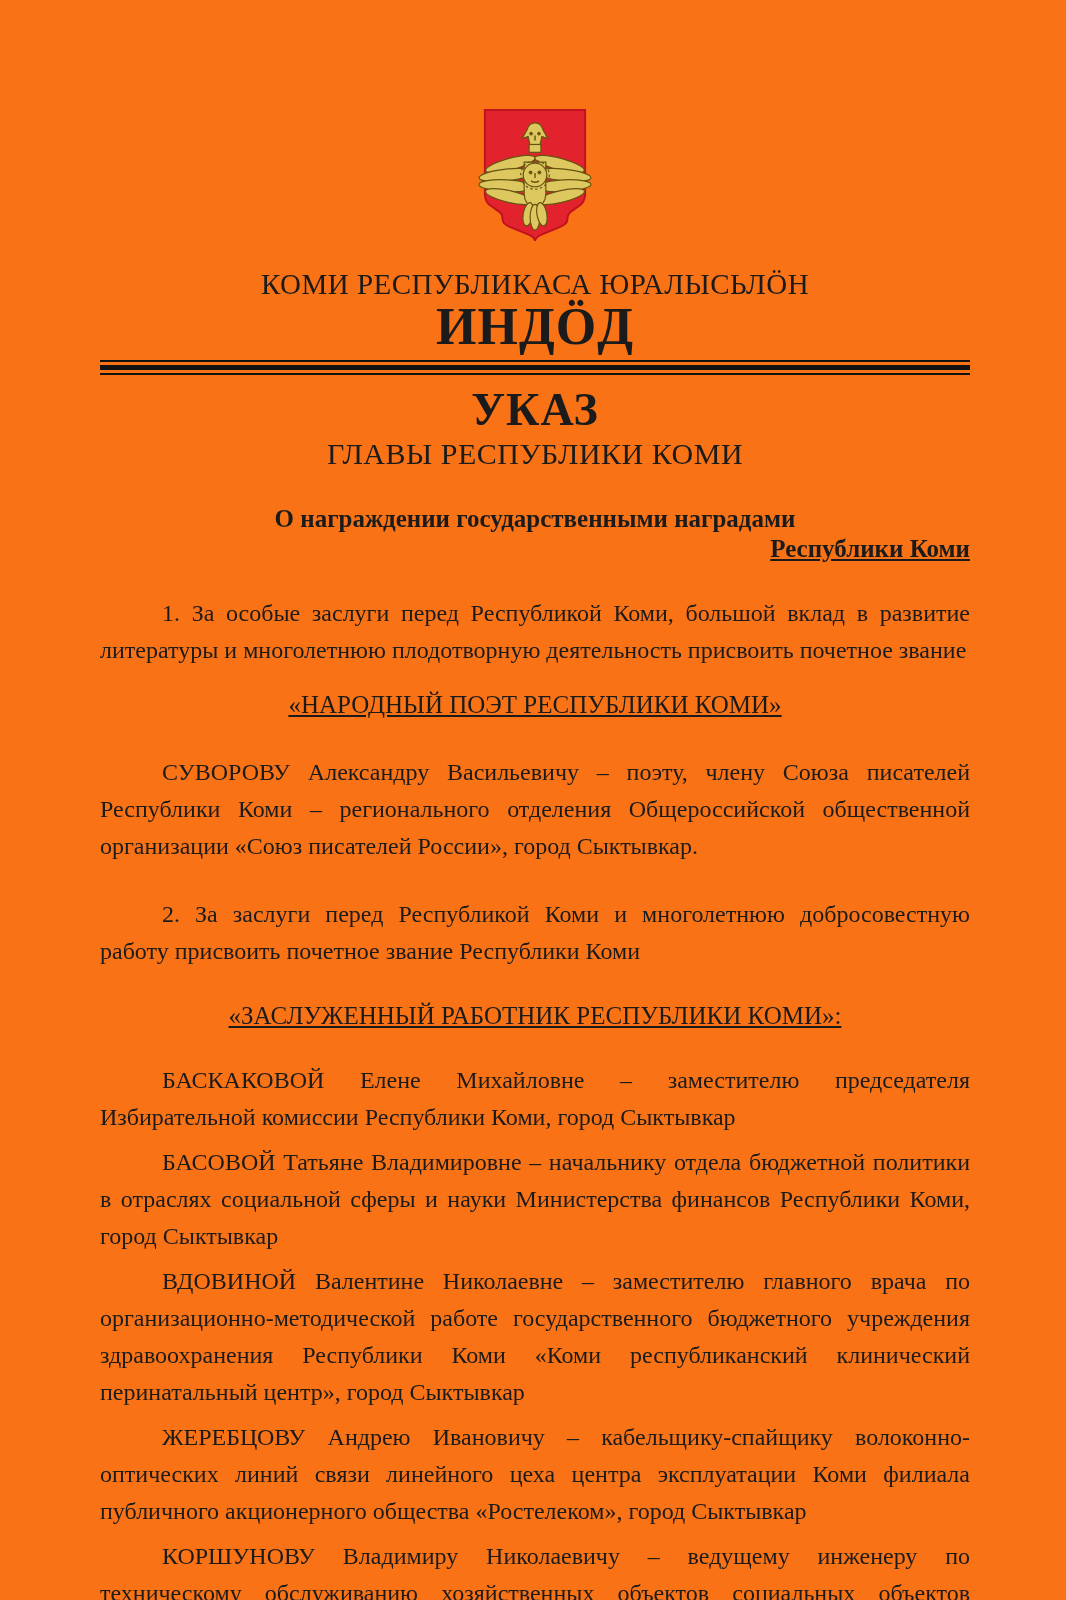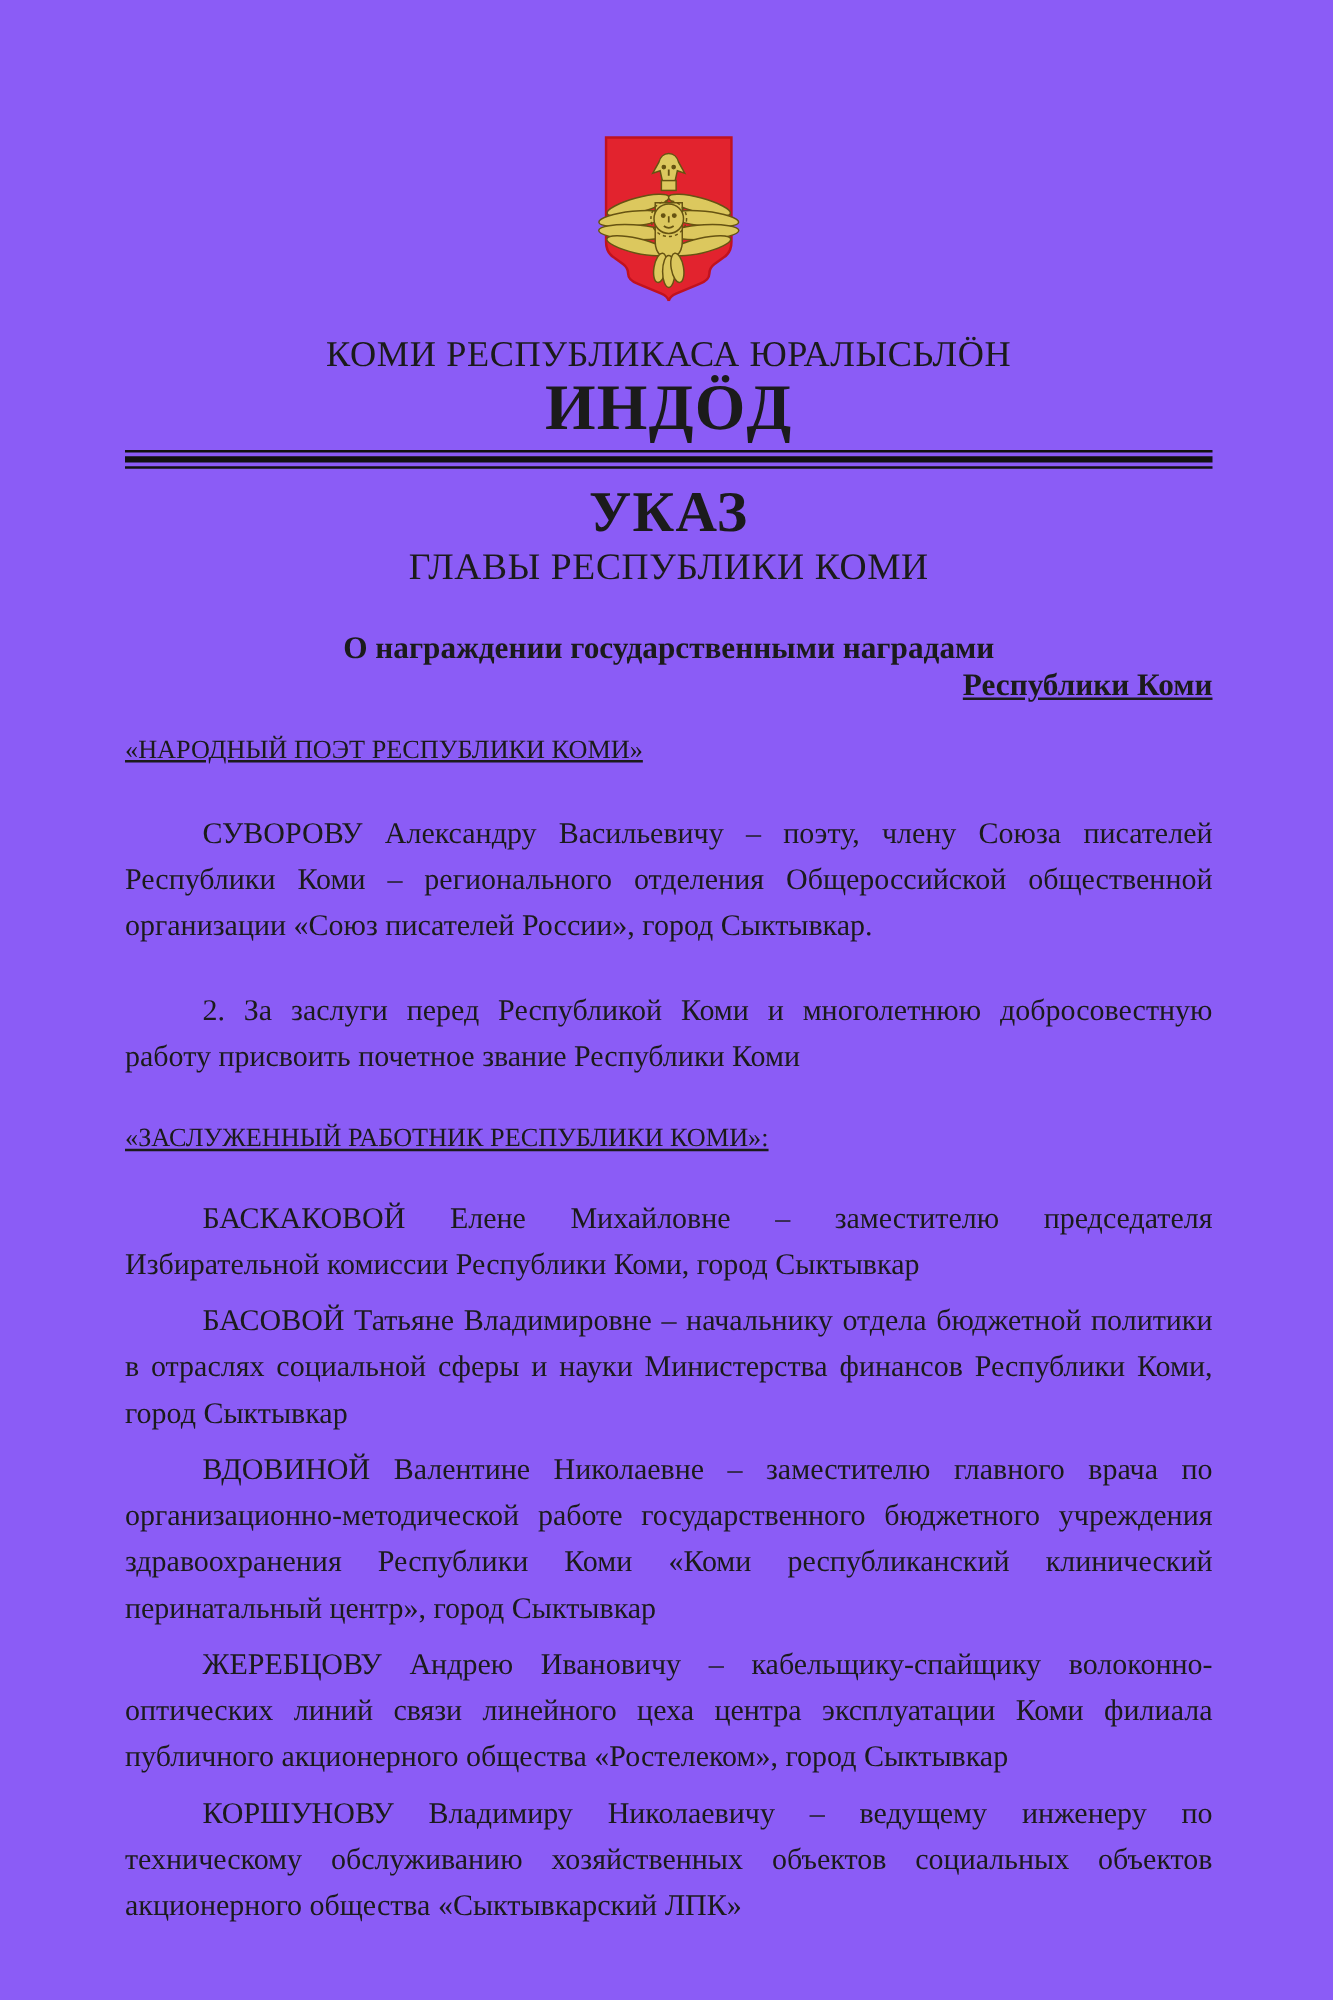--- a/index.html
+++ b/index.html
@@ -5,21 +5,21 @@
   html, body {
     margin: 0;
     padding: 0;
     background: #ffffff;
   }
   .page {
     position: relative;
     width: 1066px;
     height: 1600px;
     margin: 0 auto;
-    background: #8b5cf6;
+    background: #f97316;
     box-sizing: border-box;
     padding: 0 96px 0 100px;
     overflow: hidden;
     font-family: "Liberation Serif", "DejaVu Serif", serif;
     color: #1b1b1b;
   }
   .emblem {
     margin: 103px auto 0 auto;
     width: 118px;
     height: 138px;
@@ -79,22 +79,23 @@
     margin: 0;
     margin-top: 31px;
     font-size: 24px;
     line-height: 37px;
     text-align: justify;
     text-indent: 62px;
   }
   .center-title {
     margin: 0;
     margin-top: 17px;
-    font-size: 21px;
+    font-size: 25px;
     line-height: 37px;
+    text-align: center;
     text-indent: 0;
   }
   .center-title.spaced { margin-top: 27px; margin-bottom: 28px; }
   .awardee {
     margin-top: 8px;
     font-family: Liberation Serif, serif;
   }
   .awardee.first { margin-top: 0; }
 </style>
 </head>
@@ -153,20 +154,21 @@
   </div>
 
   <div class="doc-title">УКАЗ</div>
   <div class="doc-subtitle">ГЛАВЫ РЕСПУБЛИКИ КОМИ</div>
 
   <div class="subject">О награждении государственными наградами</div>
   <div class="subject">
     <span class="u">Республики Коми</span>
   </div>
 
+  <p class="body-p">1. За особые заслуги перед Республикой Коми, большой вклад в развитие литературы и многолетнюю плодотворную деятельность присвоить почетное звание</p>
 
   <p class="center-title">
     <span class="u">«НАРОДНЫЙ ПОЭТ РЕСПУБЛИКИ КОМИ»</span>
   </p>
 
   <p class="body-p">СУВОРОВУ Александру Васильевичу – поэту, члену Союза писателей Республики Коми – регионального отделения Общероссийской общественной организации «Союз писателей России», город Сыктывкар.</p>
 
   <p class="body-p">2. За заслуги перед Республикой Коми и многолетнюю добросовестную работу присвоить почетное звание Республики Коми</p>
 
   <p class="center-title spaced">

